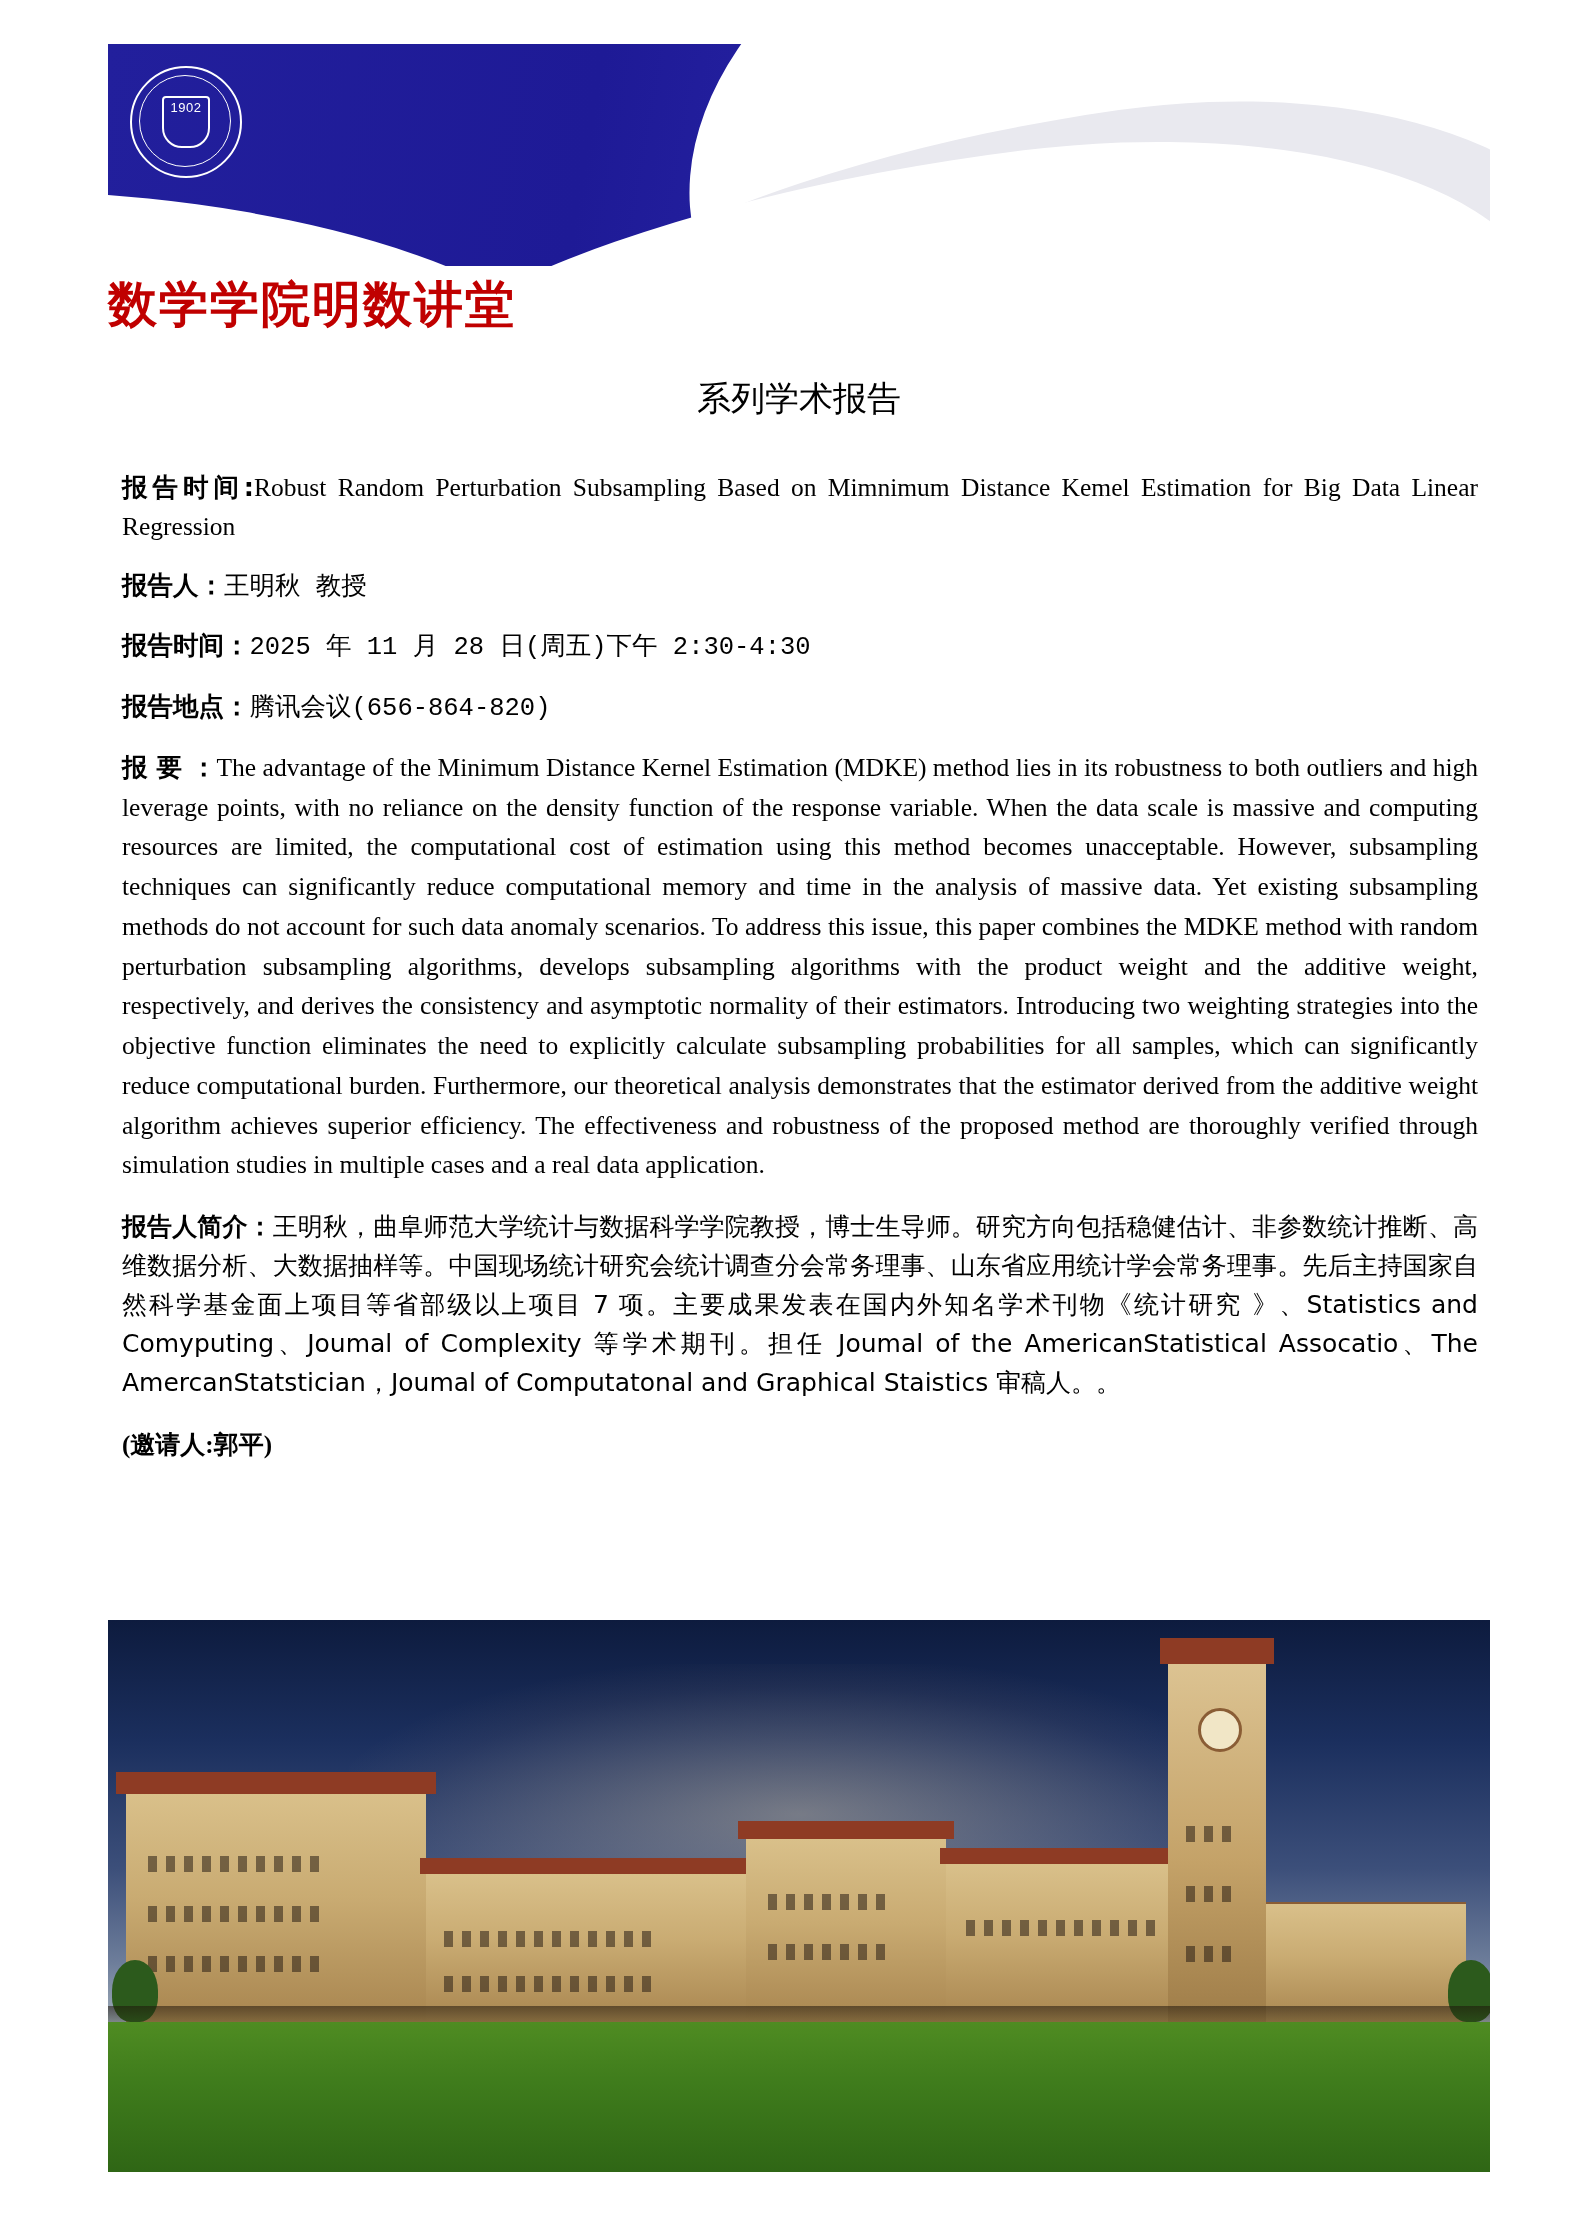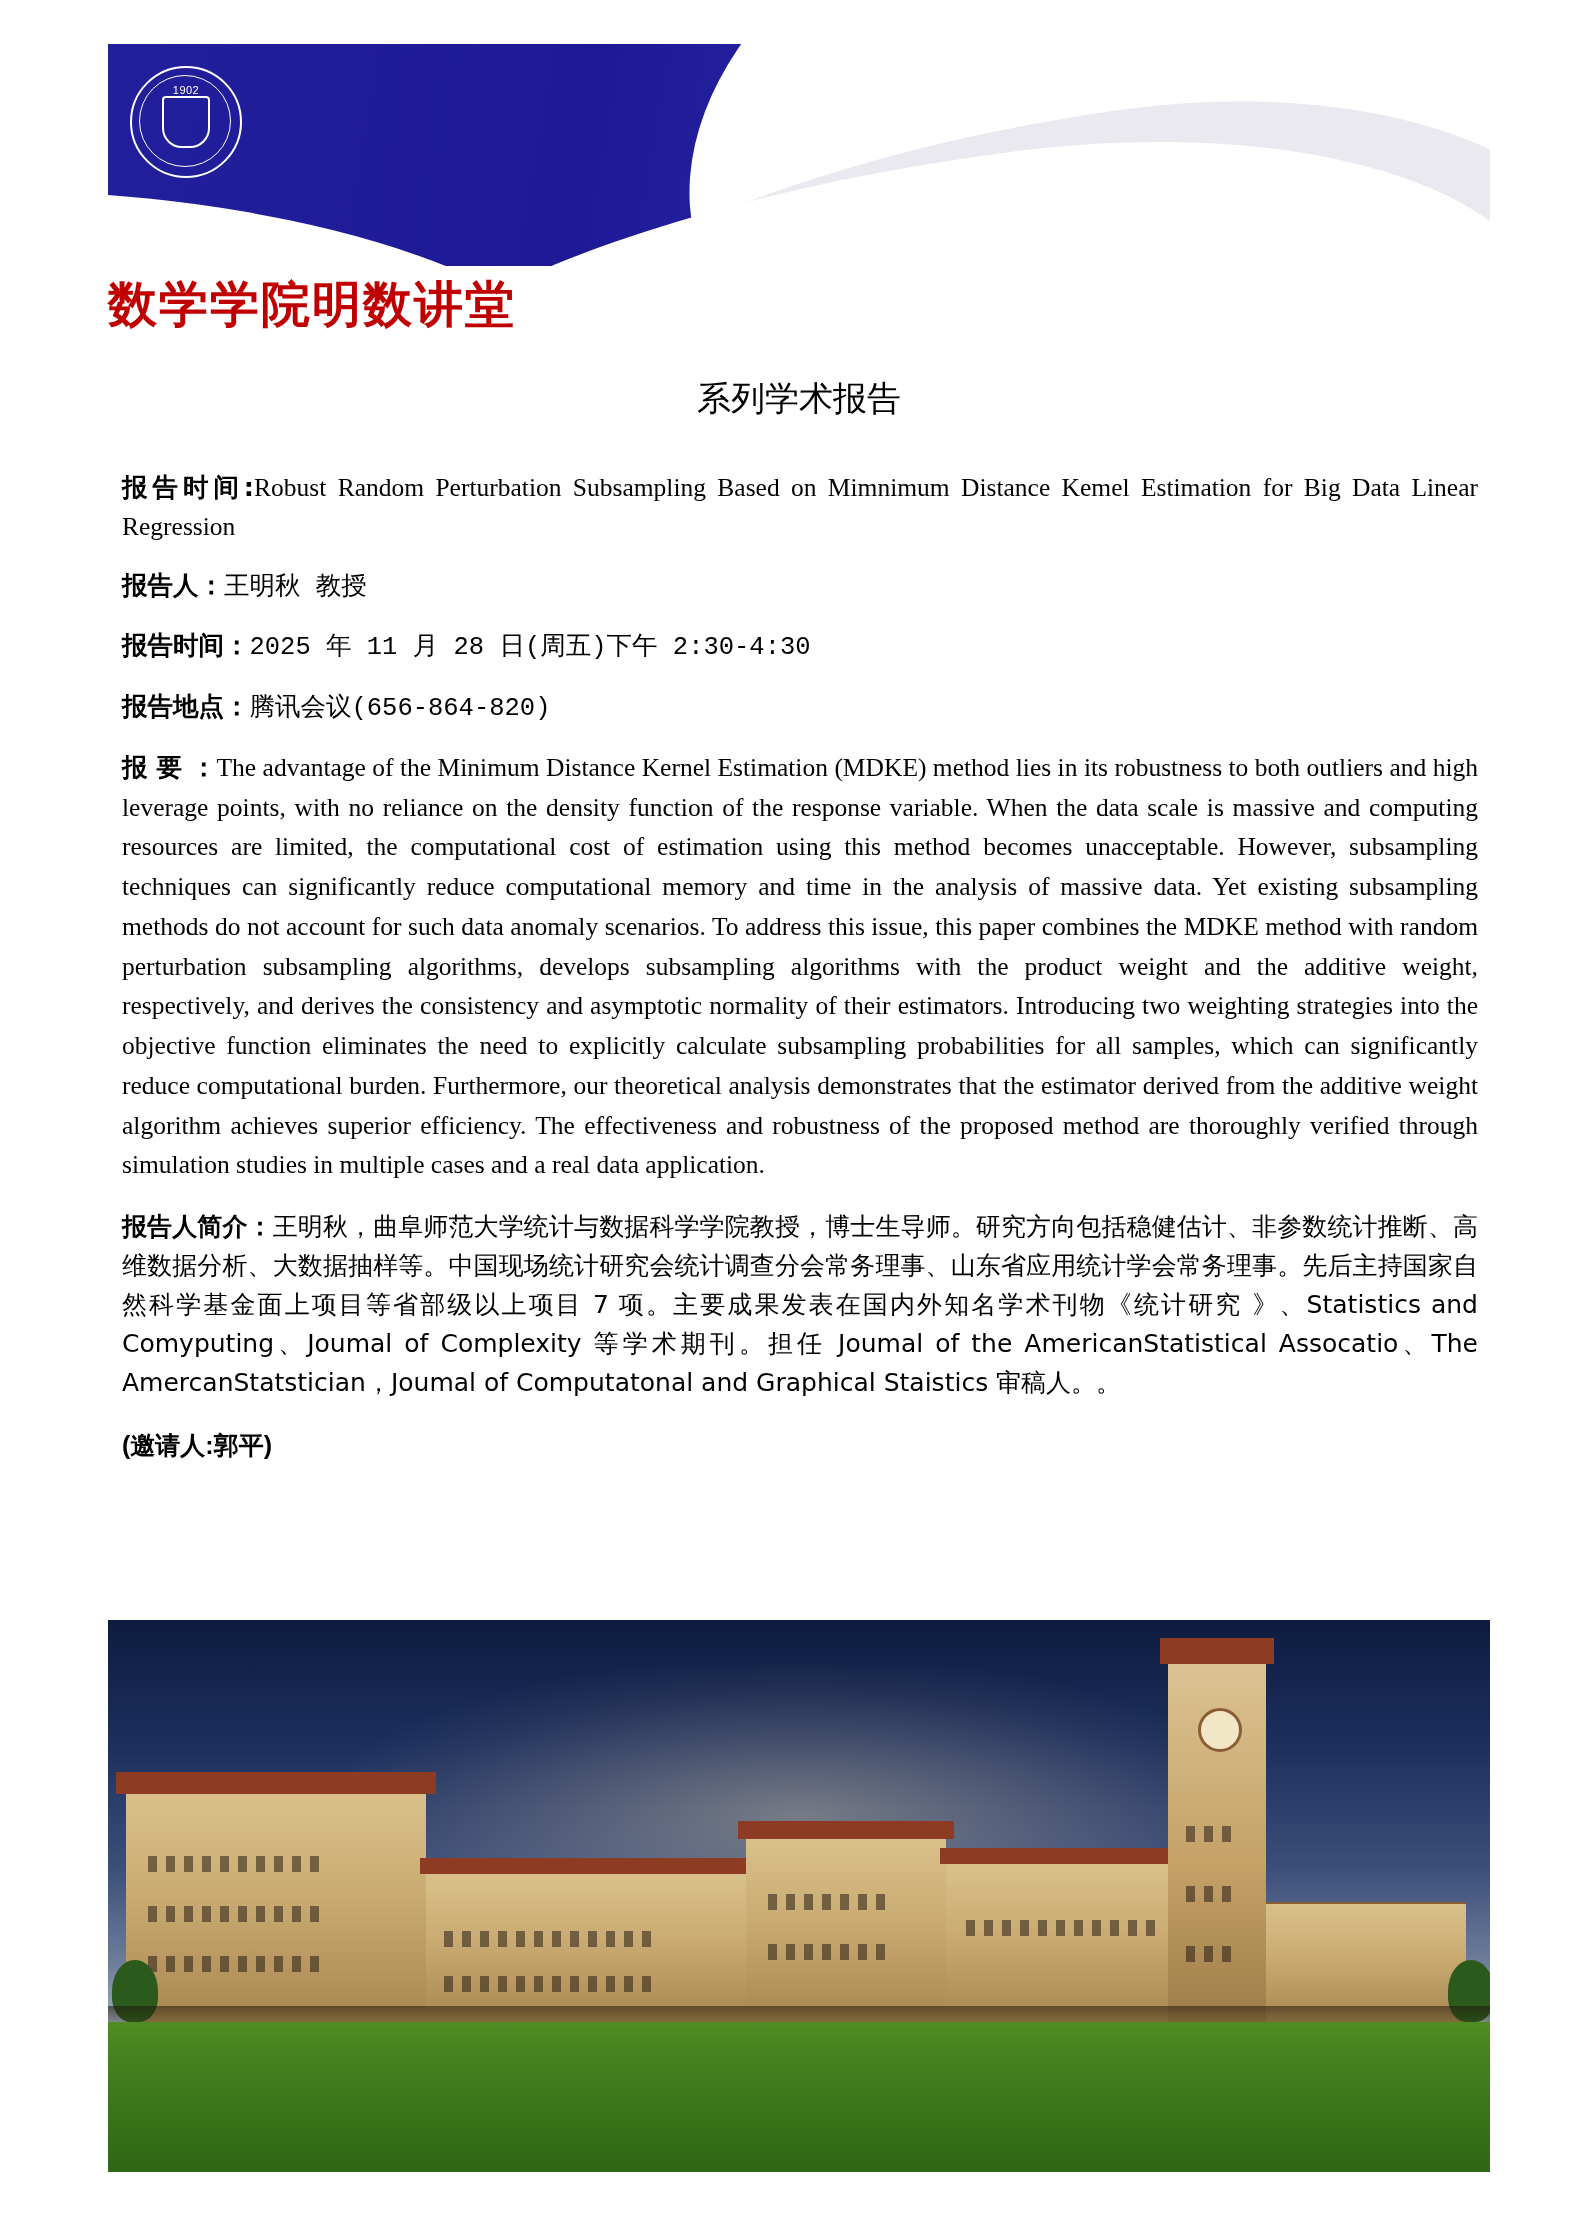--- a/index.html
+++ b/index.html
@@ -118,24 +118,24 @@
     align-items: flex-start;
     justify-content: center;
     color: #fff;
     font-size: 11px;
     padding-top: 4px;
     box-sizing: border-box;
   }
   .seal-year {
     position: absolute;
     left: 50%;
-    top: 16px;
+    top: 32px;
     transform: translateX(-50%);
     color: #ffffff;
-    font-size: 11px;
+    font-size: 13px;
     letter-spacing: 0.5px;
     font-family: "Liberation Sans", sans-serif;
   }
   .logo-text {
     margin-left: 18px;
     color: #ffffff;
   }
   .logo-cn {
     font-size: 58px;
     font-weight: bold;
@@ -200,21 +200,21 @@
   }
   .bio {
     text-align: justify;
     margin: 0 0 24px 0;
     line-height: 1.56;
     font-family: "DejaVu Sans", sans-serif;
     font-size: 25px;
   }
   .inviter {
     font-weight: bold;
-    font-family: Liberation Sans, sans-serif;
+    font-family: Liberation Serif, serif;
     font-size: 25px;
     margin: 0 0 10px 0;
   }
 
   
   .photo {
     position: absolute;
     left: 0;
     top: 1576px;
     width: 1382px;

